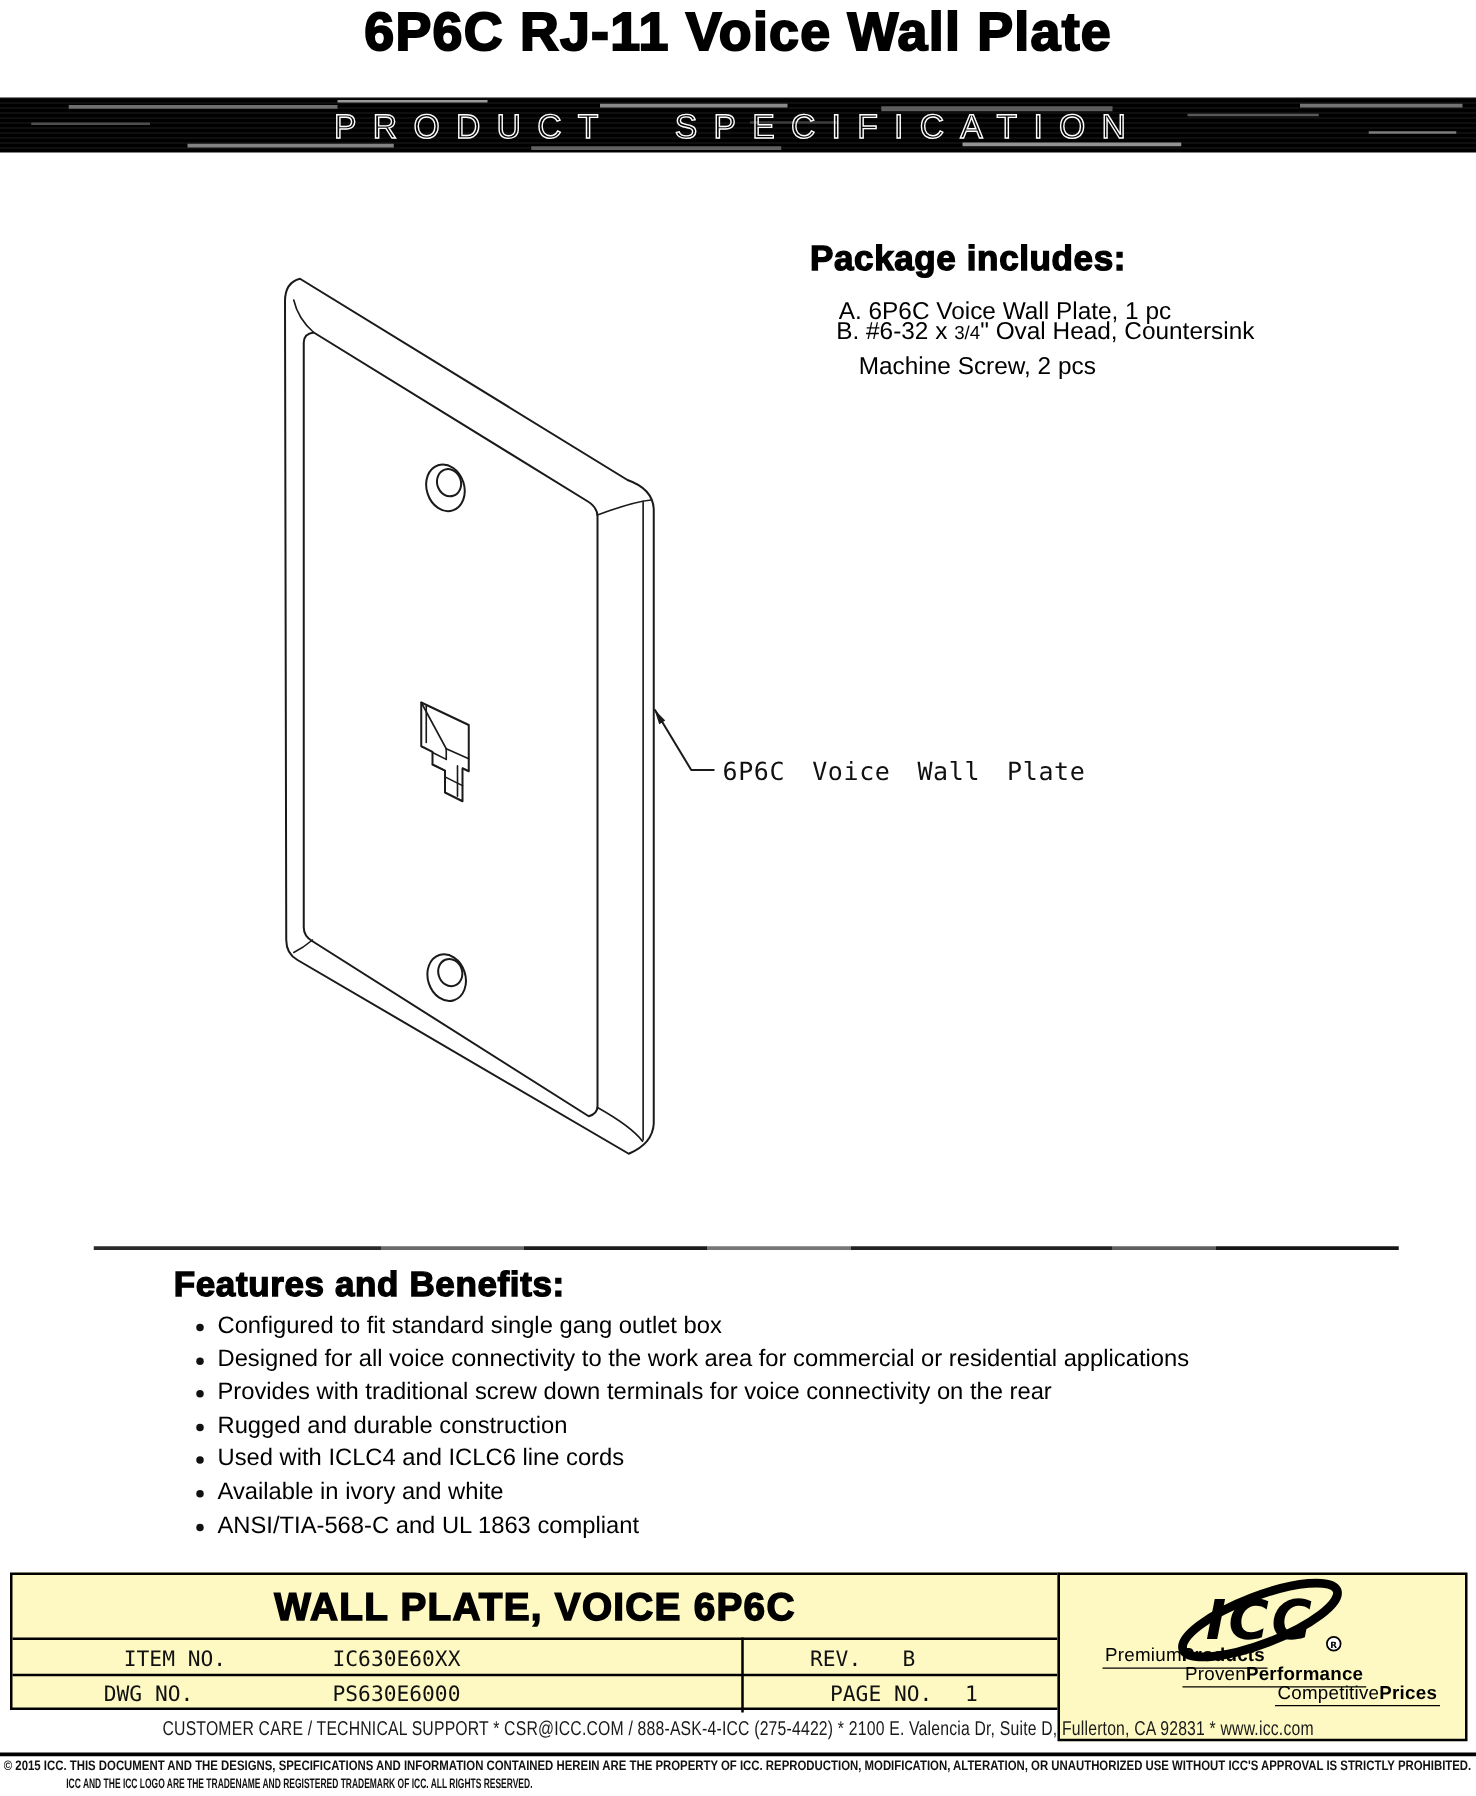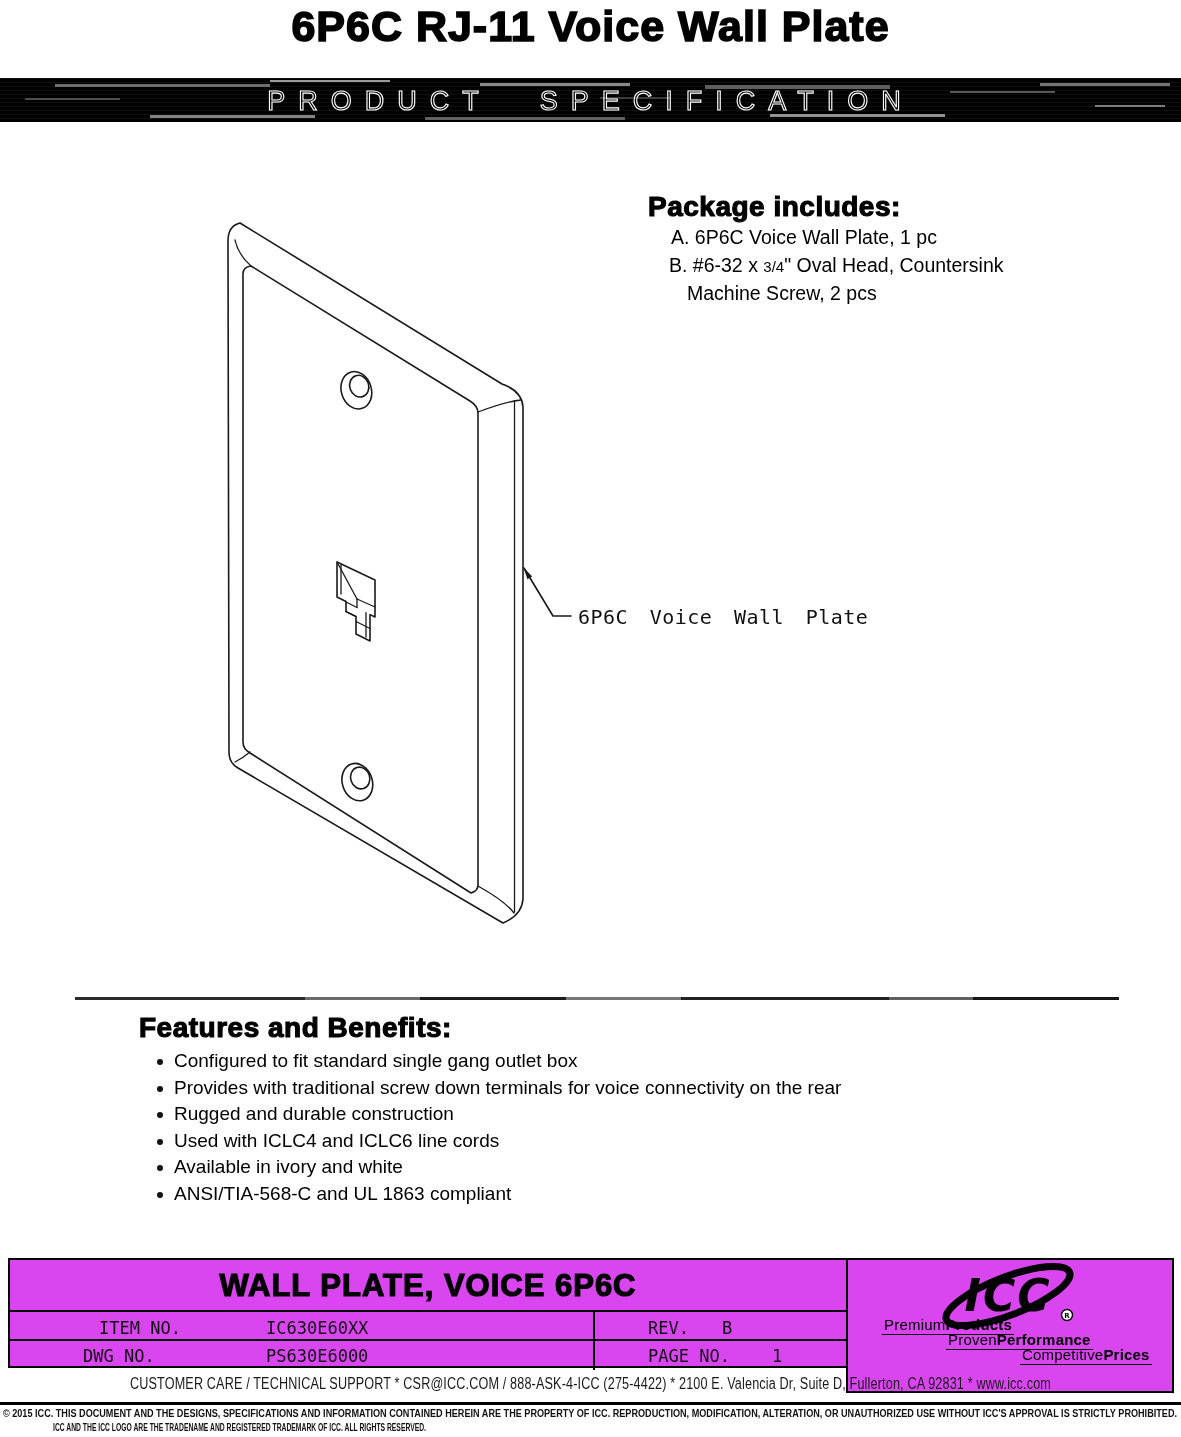--- a/index.html
+++ b/index.html
@@ -32,21 +32,21 @@
     font-size:27px; font-weight:400; letter-spacing:13px; word-spacing:28px;
     color:transparent; -webkit-text-stroke:1.1px #ffffff; white-space:nowrap;
   }
 
   
   #package-heading{
     top:191px; left:648px; font-size:28px; font-weight:bold;
     -webkit-text-stroke:1.1px #000; letter-spacing:0.5px; white-space:nowrap;
   }
   .package-line{ font-size:19.5px; white-space:nowrap; }
-  #package-item-a{ top:226px; left:671px; }
+  #package-item-a{ top:238px; left:671px; }
   #package-item-b{ top:254px; left:669px; }
   #package-item-b .fraction{ font-size:15px; }
   #package-item-b2{ top:282px; left:687px; }
 
   
   #plate-svg{ top:0; left:0; }
   #plate-svg path, #plate-svg ellipse, #plate-svg polyline, #plate-svg line{
     fill:none; stroke:#1a1a1a; stroke-width:1.6; stroke-linejoin:round; stroke-linecap:round;
   }
   #plate-svg .thin{ stroke-width:1.3; }
@@ -70,21 +70,21 @@
   #features-list li{
     position:relative; height:26.6px; padding-left:17px;
     font-size:19px; white-space:nowrap;
   }
   #features-list li .dot{
     position:absolute; left:0; top:9px; width:6px; height:6px;
     border-radius:50%; background:#111;
   }
 
   
-  .tb-border{ border:2.2px solid #000; background:#d946ef; }
+  .tb-border{ border:2.2px solid #000; background:#fef9c3; }
   #title-block{ top:1258px; left:8px; width:840px; height:110px; }
   #tb-title{
     position:absolute; top:8px; left:0; width:100%; text-align:center;
     font-size:31px; font-weight:bold; -webkit-text-stroke:1.2px #000;
     letter-spacing:1px; white-space:nowrap;
   }
   #tb-row-divider-1{ position:absolute; top:50px; left:0; width:100%; height:2.2px; background:#000; }
   #tb-row-divider-2{ position:absolute; top:79px; left:0; width:100%; height:2.2px; background:#000; }
   #tb-col-divider{ position:absolute; top:50px; left:583px; width:2.2px; height:60px; background:#000; }
   .cad{ font-family:"DejaVu Sans Mono", monospace; color:#111; }
@@ -175,39 +175,40 @@
     <polyline points="571,616 553,616 524,568"></polyline>
     <polygon points="523.5,567.5 532.2,576.4 527.4,579.3"></polygon>
   </svg>
 
   <div class="abs" id="plate-callout">6P6C Voice Wall Plate</div>
 
   <div class="abs" id="features-divider"></div>
   <div class="abs" id="features-heading">Features and Benefits:</div>
   <ul class="abs" id="features-list">
     <li><span class="dot"></span><span>Configured to fit standard single gang outlet box</span></li>
+    <li><span class="dot"></span><span>Designed for all voice connectivity to the work area for commercial or residential applications</span></li>
     <li><span class="dot"></span><span>Provides with traditional screw down terminals for voice connectivity on the rear</span></li>
     <li><span class="dot"></span><span>Rugged and durable construction</span></li>
     <li><span class="dot"></span><span>Used with ICLC4 and ICLC6 line cords</span></li>
     <li><span class="dot"></span><span>Available in ivory and white</span></li>
     <li><span class="dot"></span><span>ANSI/TIA-568-C and UL 1863 compliant</span></li>
   </ul>
 
   <div class="abs tb-border" id="title-block">
     <div id="tb-title">WALL PLATE, VOICE 6P6C</div>
     <div id="tb-row-divider-1"></div>
     <div id="tb-row-divider-2"></div>
     <div id="tb-col-divider"></div>
     <div class="tb-text cad" style="top:58px;left:89px;">ITEM NO.</div>
     <div class="tb-text cad" style="top:58px;left:256px;">IC630E60XX</div>
     <div class="tb-text cad" style="top:58px;left:638px;">REV.</div>
     <div class="tb-text cad" style="top:58px;left:712px;">B</div>
     <div class="tb-text cad" style="top:86px;left:73px;">DWG NO.</div>
     <div class="tb-text cad" style="top:86px;left:256px;">PS630E6000</div>
-    <div class="tb-text cad" style="top:86px;left:638px;">PAGE NO.</div>
+    <div class="tb-text cad" style="top:86px;left:654px;">PAGE NO.</div>
     <div class="tb-text cad" style="top:86px;left:762px;">1</div>
   </div>
 
   <div class="abs tb-border" id="logo-box">
     <svg width="324" height="72" viewBox="0 0 324 72" style="position:absolute;top:2px;left:0;">
       <ellipse cx="160" cy="34" rx="66" ry="19" fill="none" stroke="#000" stroke-width="7" transform="rotate(-21 160 34)"></ellipse>
       <text x="160" y="49" text-anchor="middle" font-family="DejaVu Sans, sans-serif" font-size="44" font-weight="bold" font-style="italic" fill="#000" letter-spacing="2">ICC</text>
       <circle cx="219" cy="53" r="5.5" fill="#fff" stroke="#000" stroke-width="1.4"></circle>
       <text x="219" y="56" text-anchor="middle" font-family="DejaVu Sans, sans-serif" font-size="7" font-weight="bold" fill="#000">R</text>
     </svg>

